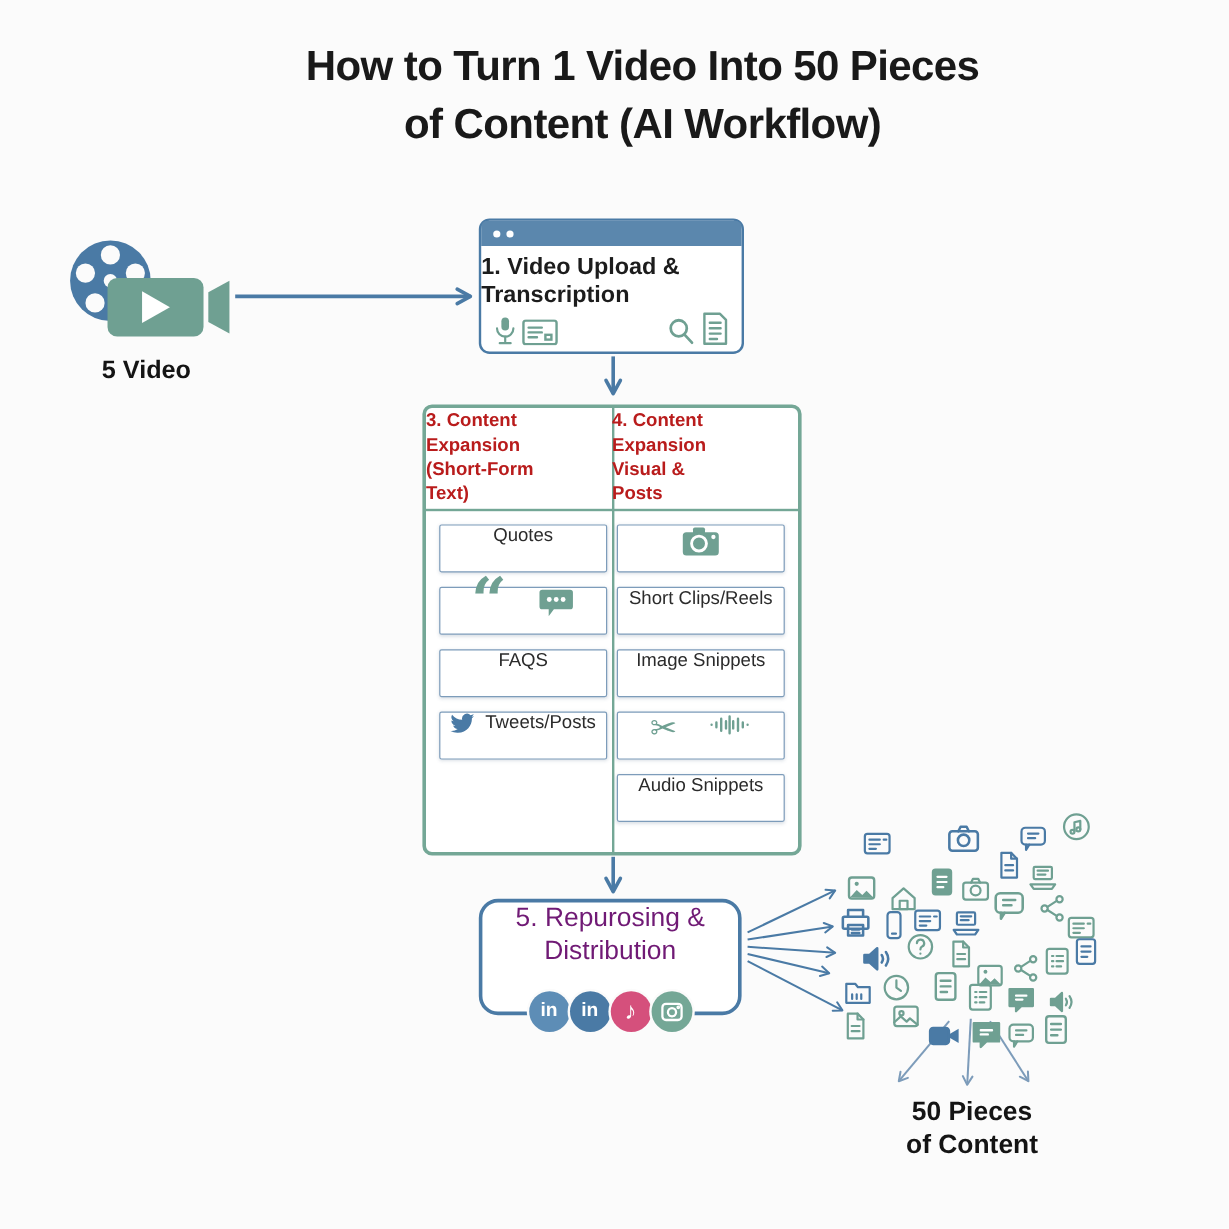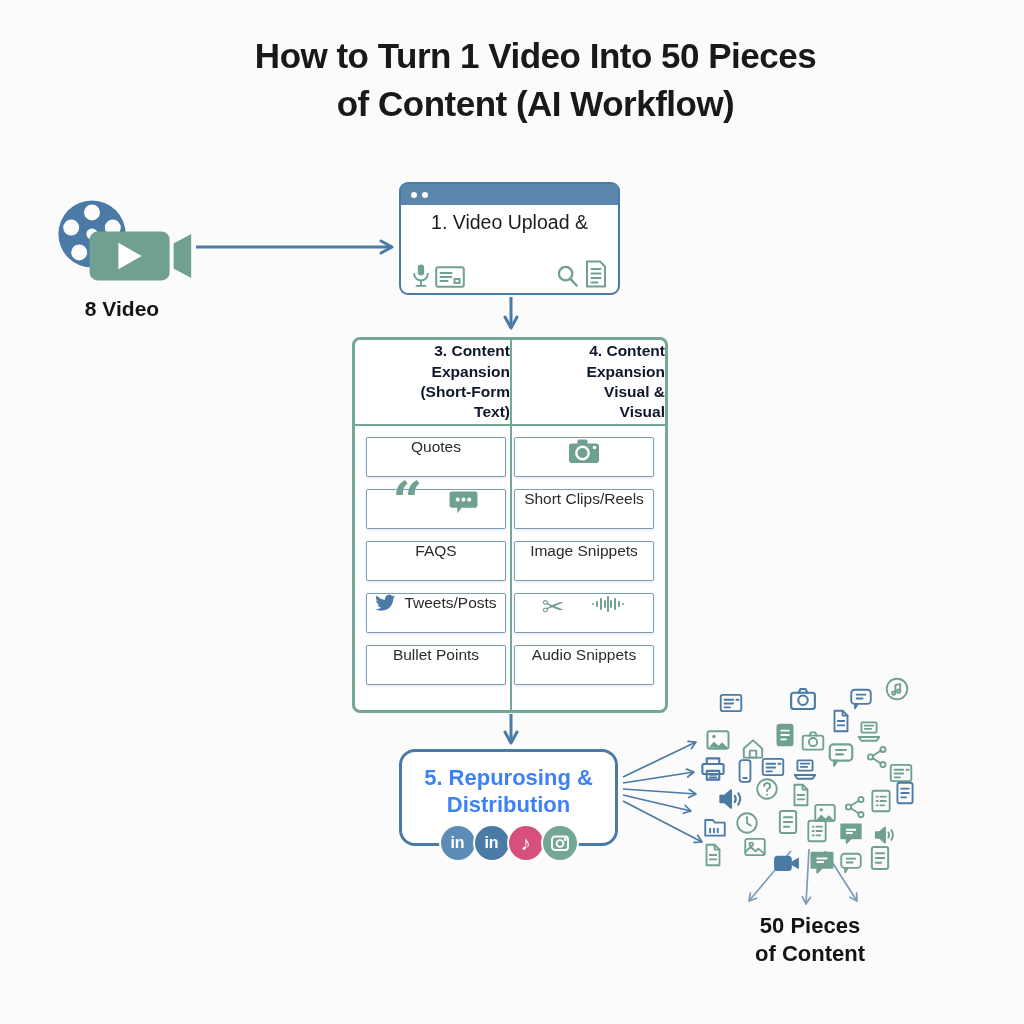--- a/index.html
+++ b/index.html
@@ -17,48 +17,48 @@
   .source-icon{position:absolute;left:56px;top:198px;}
   .source-label{position:absolute;left:58px;top:297px;width:128px;text-align:center;
     font-size:21px;font-weight:bold;color:#141414;}
 
   
   .win{position:absolute;left:399px;top:182px;width:221px;height:113px;background:#fff;
     border:2.5px solid var(--blue);border-radius:9px;box-sizing:border-box;}
   .win-bar{height:21px;background:var(--titlebar_blue);border-radius:5px 5px 0 0;
     display:flex;align-items:center;padding-left:10px;gap:5px;}
   .win-dot{width:6px;height:6px;border-radius:50%;background:#fff;}
-  .win-title{margin-top:5px;text-align:center;font-size:19.5px;font-weight:normal;line-height:1.25;color:#1c1c1c;}
+  .win-title{margin-top:5px;text-align:left;font-size:19.5px;font-weight:bold;line-height:1.25;color:#1c1c1c;}
   .win-icons{position:absolute;left:0;right:0;bottom:5px;display:flex;
     justify-content:space-between;padding:0 10px;align-items:flex-end;}
   .icon-pair{display:flex;align-items:flex-end;gap:4px;color:var(--teal);}
 
   
   .xtable{position:absolute;left:352px;top:337px;width:316px;height:376px;background:#fff;
     border:3px solid var(--green);border-radius:8px;box-sizing:border-box;}
   .xdivider{position:absolute;left:50%;top:0;bottom:0;width:2px;background:var(--green);}
   .xheader{position:absolute;top:0;height:86px;width:50%;box-sizing:border-box;
     border-bottom:2px solid var(--green);display:flex;flex-direction:column;
-    justify-content:center;text-align:right;font-size:15.5px;font-weight:bold;
-    line-height:1.32;color:#0f172a;}
+    justify-content:center;text-align:left;font-size:15.5px;font-weight:bold;
+    line-height:1.32;color:#b91c1c;}
   .xheader.left{left:0;} .xheader.right{right:0;margin-left:48px;}
   .xcol{position:absolute;top:97px;width:140px;display:flex;flex-direction:column;gap:12px;}
   .xcol.left{left:11px;} .xcol.right{right:11px;}
   .xcell{height:40px;background:#fff;border:1.5px solid #7d9cba;border-radius:2px;
     box-shadow:0 1px 3px rgba(60,90,120,.18);display:flex;align-items:flex-start;
     justify-content:center;gap:8px;font-size:15.5px;color:#2b2b2b;box-sizing:border-box;}
   .quote-glyph{font-family:"DejaVu Serif",serif;font-size:52px;font-weight:bold;
     color:var(--teal);line-height:0;transform:translateY(11px);}
   .scissors-glyph{font-size:27px;color:var(--teal);line-height:1;}
   .gap-lg{gap:26px;}
 
   
   .dist{position:absolute;left:399px;top:749px;width:219px;height:97px;background:#fff;
     border:3px solid var(--blue);border-radius:16px;box-sizing:border-box;}
-  .dist-title{margin-top:13px;text-align:center;font-size:22px;font-weight:bold;line-height:1.22;color:#3b82f6;}
+  .dist-title{text-align:center;font-size:22px;font-weight:normal;line-height:1.22;color:#701a75;}
   .social-row{position:absolute;left:50%;transform:translateX(-50%);bottom:-17px;
     display:flex;gap:0;}
   .soc{width:34px;height:34px;border-radius:50%;display:flex;align-items:center;
     justify-content:center;color:#fff;font-weight:bold;font-size:16px;
     box-shadow:0 0 0 2px #fbfbfb;}
   .soc.li1{background:var(--linkedin_light);} .soc.li2{background:var(--blue);}
   .soc.tt{background:var(--tiktok_pink);font-size:20px;} .soc.ig{background:var(--green);}
 
   
   .cloud{position:absolute;left:688px;top:670px;width:232px;height:220px;}
@@ -116,29 +116,30 @@
       <circle cx="19" cy="37" r="10" fill="#fbfbfb"></circle>
       <circle cx="29" cy="68" r="10" fill="#fbfbfb"></circle>
       <circle cx="61" cy="68" r="10" fill="#fbfbfb"></circle>
       <circle cx="71" cy="37" r="10" fill="#fbfbfb"></circle>
       <circle cx="45" cy="45" r="7" fill="#fbfbfb"></circle>
       <rect x="42" y="42" width="100" height="61" rx="10" fill="#6fa092"></rect>
       <path d="M78 56 L107 72.5 L78 89 Z" fill="#fff"></path>
       <path d="M147 57 L169 45 V100 L147 88 Z" fill="#6fa092"></path>
     </svg>
   </div>
-  <div class="source-label">8 Video</div>
+  <div class="source-label">5 Video</div>
 
   <div class="win">
     <div class="win-bar">
       <span class="win-dot"></span>
       <span class="win-dot"></span>
     </div>
     <div class="win-title">
       <div>1. Video Upload &amp;</div>
+      <div>Transcription</div>
     </div>
     <div class="win-icons">
       <span class="icon-pair">
         <svg width="20" height="25" viewBox="0 0 22 26" fill="none" stroke="#6fa092" stroke-width="2" stroke-linecap="round">
           <rect x="7.5" y="1" width="7" height="12" rx="3.5" fill="#6fa092" stroke="none"></rect>
           <path d="M3.5 11a7.5 7.5 0 0 0 15 0"></path>
             <path d="M11 18.5V23"></path>
             <path d="M6 24.5h10"></path>
         </svg>
         <svg width="30" height="22" viewBox="0 0 30 22" fill="none" stroke="#6fa092" stroke-width="2" stroke-linecap="round">
@@ -164,21 +165,21 @@
     <div class="xdivider"></div>
 
     <div class="xheader left">
       <div>3. Content Expansion</div>
       <div>(Short-Form</div>
       <div>Text)</div>
     </div>
     <div class="xheader right">
       <div>4. Content Expansion</div>
       <div>Visual &amp;</div>
-      <div>Visual</div>
+      <div>Posts</div>
     </div>
 
     <div class="xcol left">
       <div class="xcell">
         <span>Quotes</span>
       </div>
       <div class="xcell gap-lg">
         <span class="quote-glyph">“</span>
         <svg width="31" height="25" viewBox="0 0 32 26">
           <path d="M4 1.5h24a2.5 2.5 0 0 1 2.5 2.5v12a2.5 2.5 0 0 1-2.5 2.5H14l-4.5 6v-6H4A2.5 2.5 0 0 1 1.5 16V4A2.5 2.5 0 0 1 4 1.5z" fill="#6fa092"></path>
@@ -188,23 +189,20 @@
         </svg>
       </div>
       <div class="xcell">
         <span>FAQS</span>
       </div>
       <div class="xcell">
         <svg width="21" height="18" viewBox="0 0 33 28" fill="#4a7aa5">
           <path d="M32 4.1c-1.2.5-2.4.9-3.7 1a6.5 6.5 0 0 0 2.8-3.6c-1.2.8-2.6 1.3-4.1 1.6a6.4 6.4 0 0 0-11 5.9A18.3 18.3 0 0 1 2.7 2.3a6.4 6.4 0 0 0 2 8.6c-1 0-2-.3-2.9-.8v.1c0 3.1 2.2 5.7 5.2 6.3a6.5 6.5 0 0 1-2.9.1 6.4 6.4 0 0 0 6 4.5A12.9 12.9 0 0 1 .6 23.7 18.2 18.2 0 0 0 10.4 26c11.8 0 18.3-9.8 18.3-18.3v-.8c1.3-.9 2.4-2 3.3-3.3z"></path>
         </svg>
         <span>Tweets/Posts</span>
-      </div>
-      <div class="xcell">
-        <span>Bullet Points</span>
       </div>
     </div>
 
     <div class="xcol right">
       <div class="xcell">
         <svg width="34" height="27" viewBox="0 0 34 27">
           <rect x="10.5" y="1.5" width="10" height="6" rx="1.5" fill="#6fa092"></rect>
           <rect x="2" y="5.5" width="30" height="19.5" rx="3" fill="#6fa092"></rect>
           <circle cx="15.5" cy="15" r="6.2" fill="none" stroke="#fff" stroke-width="2.4"></circle>
           <circle cx="27.5" cy="9.5" r="1.8" fill="#fff"></circle>

